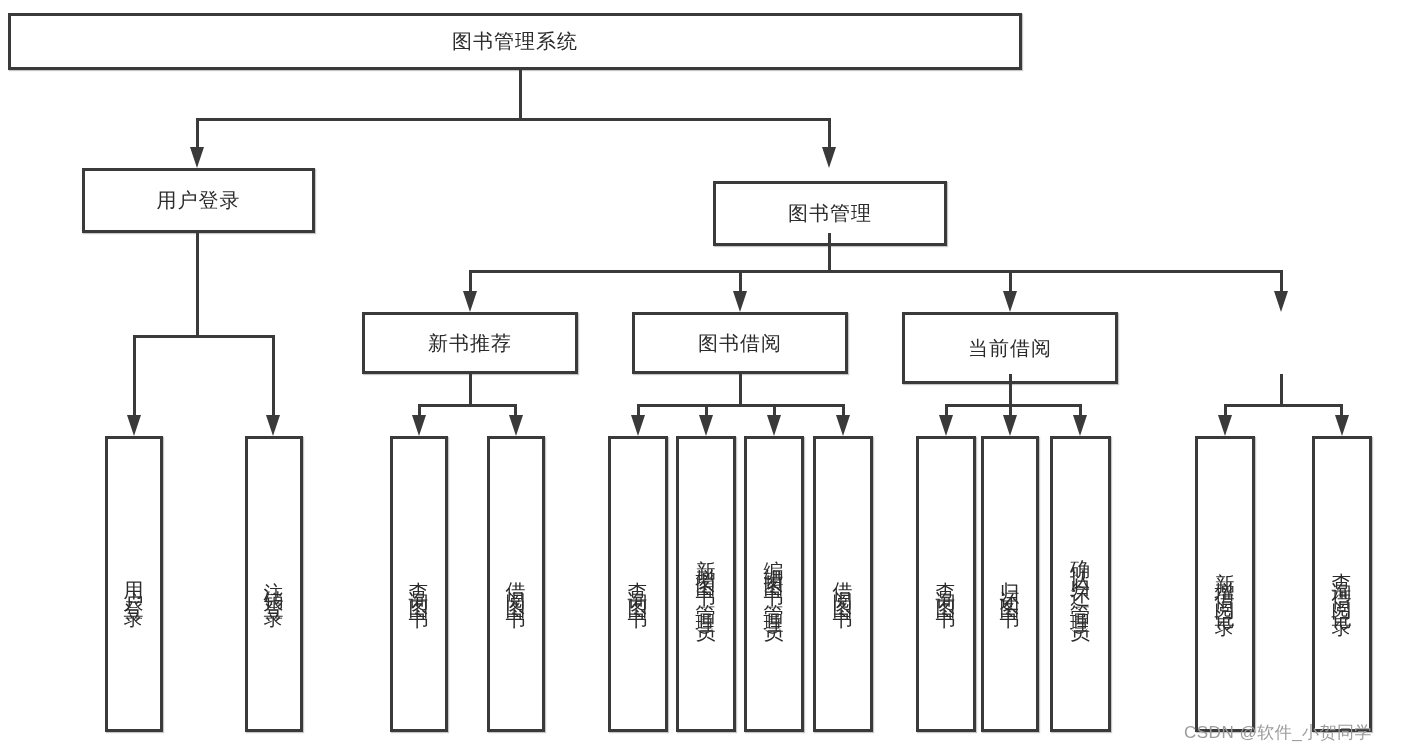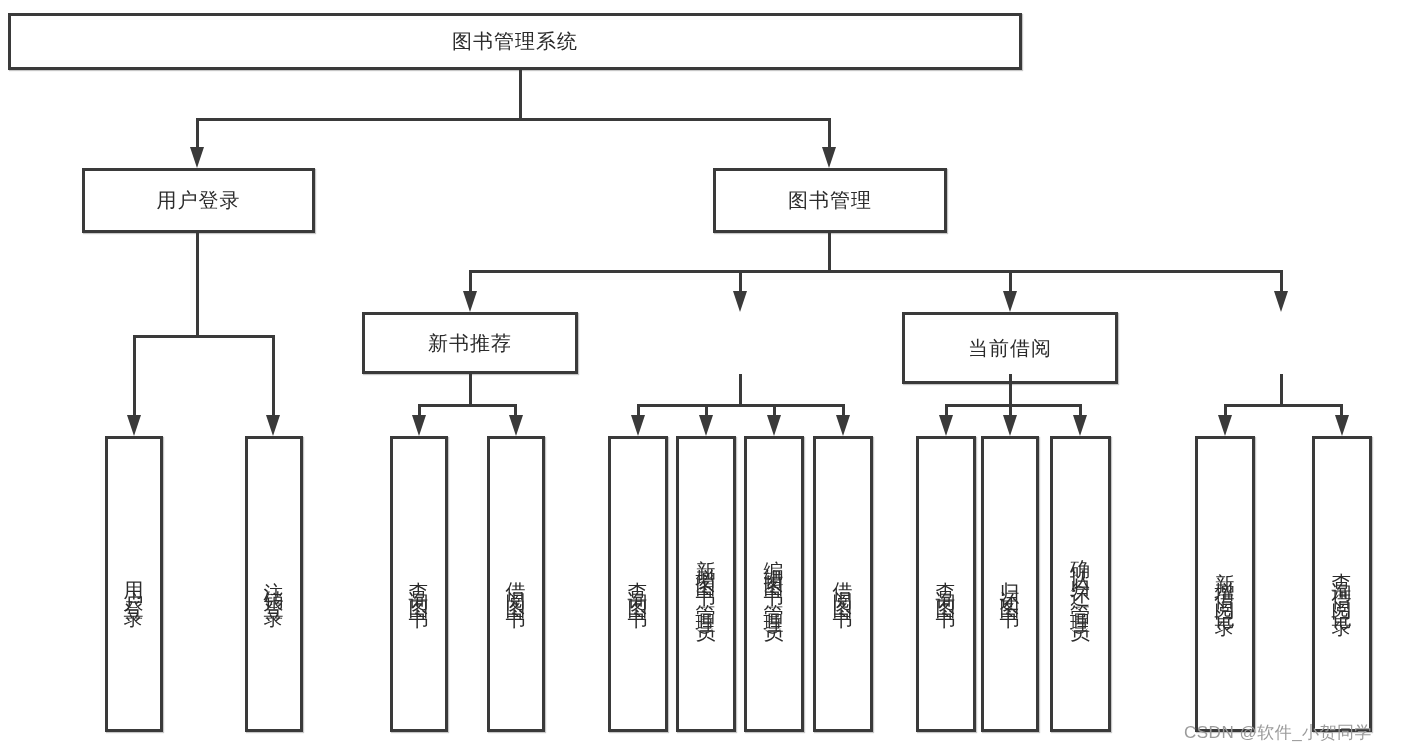--- a/index.html
+++ b/index.html
@@ -26,28 +26,31 @@
 <div class="stage">
 
   <div class="node" style="left:8px;top:13px;width:1014px;height:57px;">
     <span class="hlabel">图书管理系统</span>
   </div>
 
   <div class="node" style="left:82px;top:168px;width:233px;height:65px;">
     <span class="hlabel">用户登录</span>
   </div>
 
-  <div class="node" style="left:713px;top:168px;width:234px;height:65px;">
+  <div class="node" style="left:713px;top:181px;width:234px;height:65px;">
     <span class="hlabel">图书管理</span>
   </div>
 
   <div class="node" style="left:362px;top:312px;width:216px;height:62px;font-family:Liberation Serif, serif;">
     <span class="hlabel">新书推荐</span>
   </div>
 
+  <div class="node" style="left:632px;top:312px;width:216px;height:62px;">
+    <span class="hlabel">图书借阅</span>
+  </div>
 
   <div class="node" style="left:902px;top:312px;width:216px;height:72px;">
     <span class="hlabel">当前借阅</span>
   </div>
 
 
   <div class="node" style="left:105px;top:436px;width:58px;height:296px;">
     <span class="vlabel">用户登录</span>
   </div>
 

